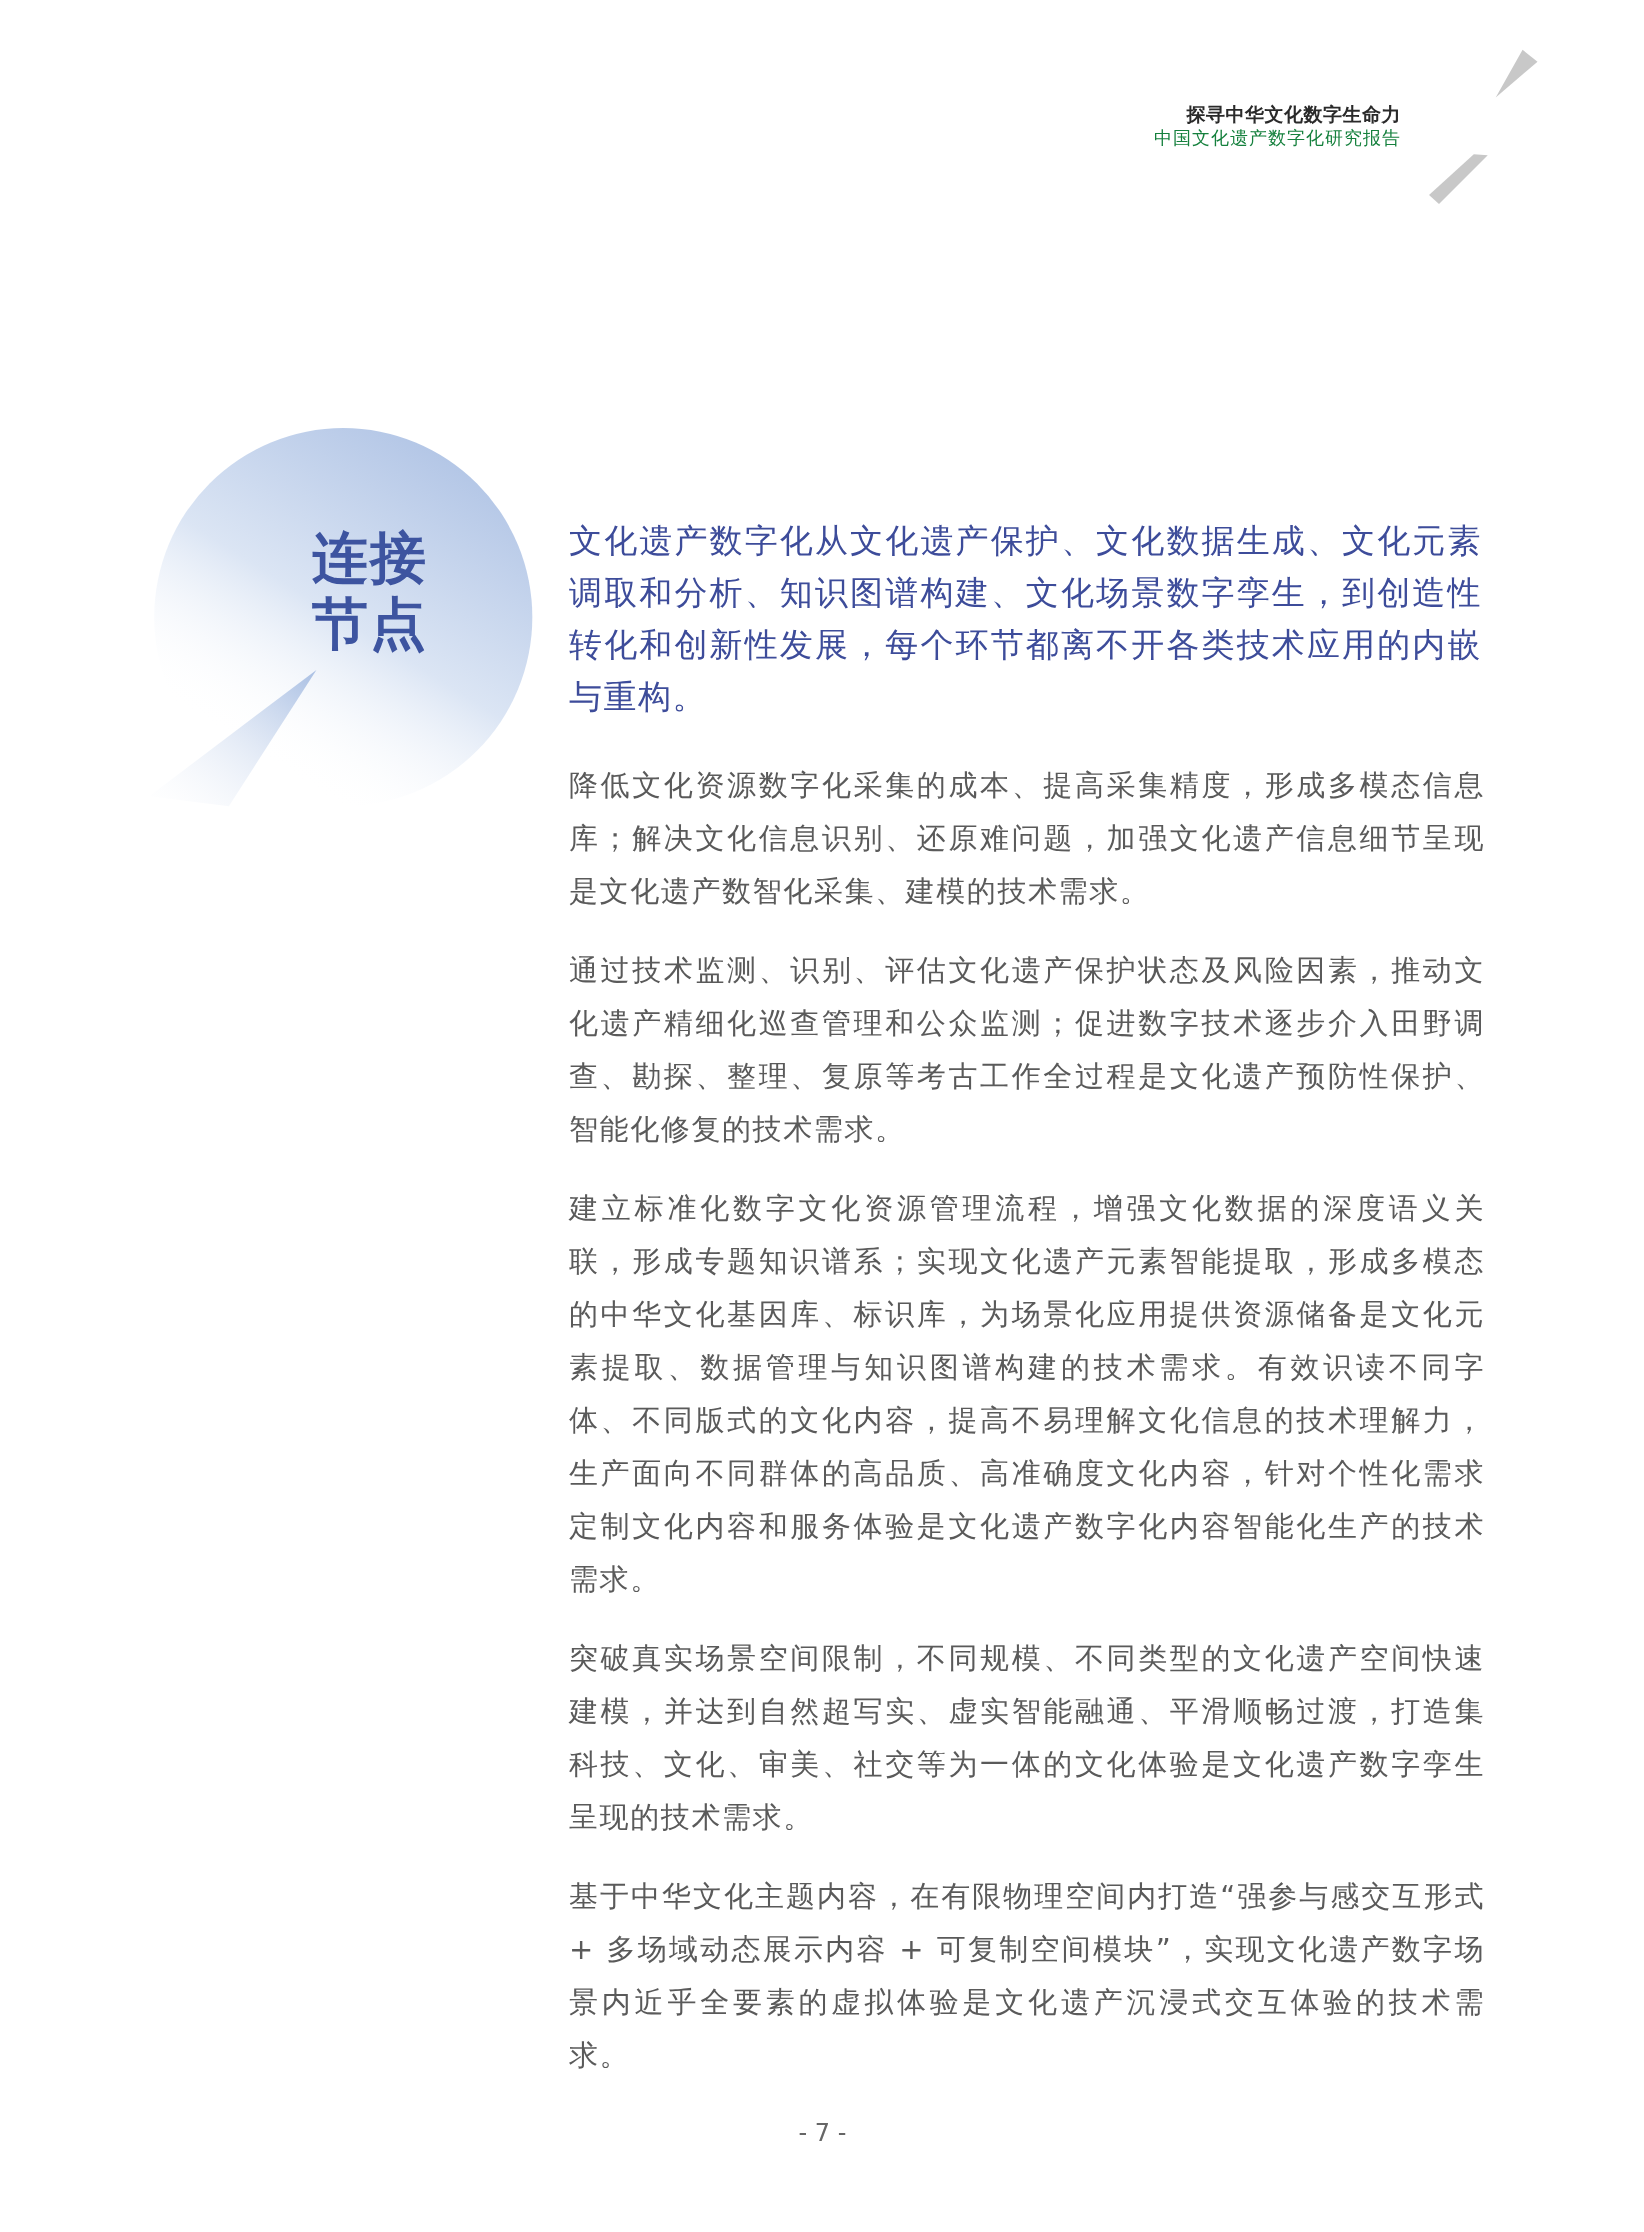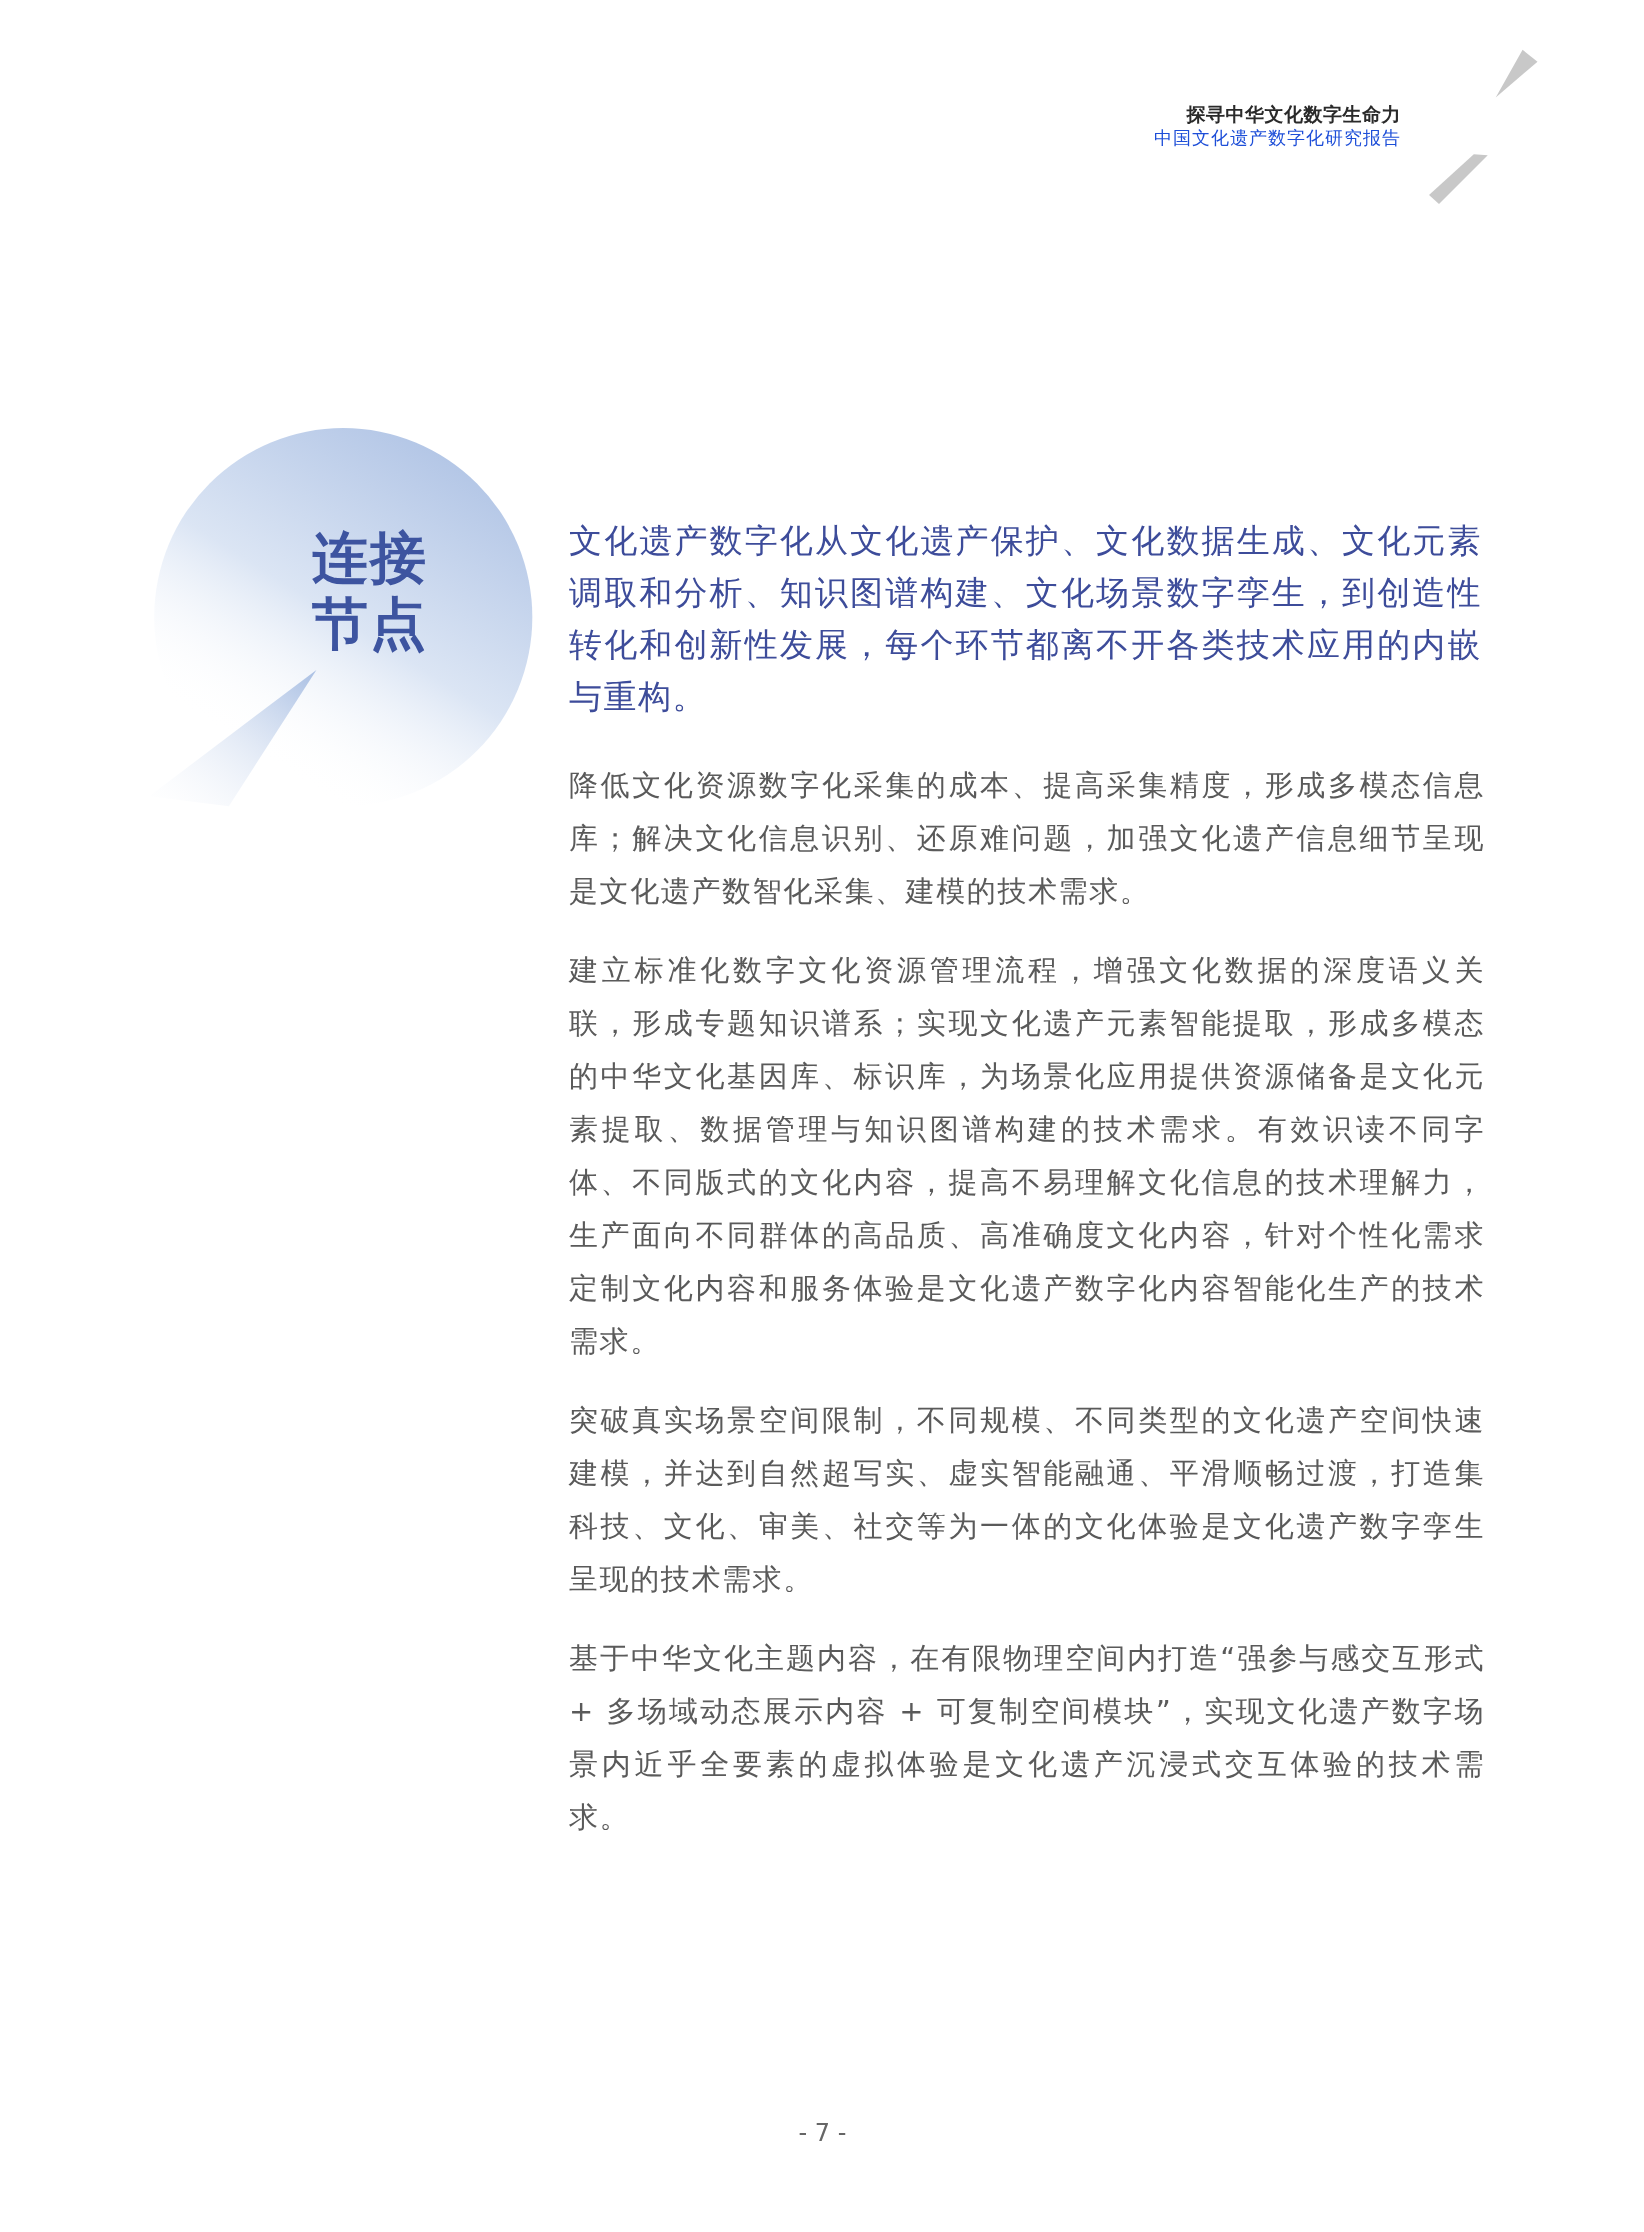--- a/index.html
+++ b/index.html
@@ -1,21 +1,21 @@
 <!DOCTYPE html>
 <html><head>
 <meta charset="utf-8">
 <style>
   html, body { margin: 0; padding: 0; background: #ffffff; }
   body { width: 1645px; height: 2233px; position: relative; overflow: hidden; font-family: "DejaVu Sans", "Liberation Sans", sans-serif; }
 
   .header { position: absolute; right: 0; top: 0; width: 418px; height: 219px; }
   .header-tri-top { position: absolute; left: 0; top: 0; }
   .header-title { position: absolute; right: 244px; top: 102px; font-size: 19px; font-weight: bold; color: #2a2a2a; letter-spacing: 0.5px; white-space: nowrap; }
-  .header-sub { position: absolute; right: 244px; top: 126px; font-size: 18px; color: #1d4ed8; letter-spacing: 1px; white-space: nowrap; }
+  .header-sub { position: absolute; right: 244px; top: 126px; font-size: 18px; color: #15803d; letter-spacing: 1px; white-space: nowrap; }
 
   .bubble { position: absolute; left: 0; top: 0; width: 597px; height: 896px; }
   .bubble-title { position: absolute; left: 275px; top: 525px; width: 129px; font-size: 56px; font-weight: bold; color: #3d54a0; line-height: 66px; letter-spacing: 2px; margin-left: 37px; }
 
   .content { position: absolute; left: 569px; top: 515px; width: 920px; }
   .lead { color: #3d4c9a; font-size: 33px; line-height: 52px; margin: 0 7px 36px 0; letter-spacing: 1.5px; text-align: justify; }
   .para { color: #5a5a5a; font-size: 29px; line-height: 53px; margin: 0 4px 26px 0; letter-spacing: 1.6px; text-align: justify; }
 
   .page-num { position: absolute; left: 0; width: 1645px; top: 2119px; text-align: center; font-size: 24px; color: #666; }
 </style>
@@ -49,19 +49,20 @@
   </svg>
   <div class="bubble-title">
     <div>连接</div>
     <div>节点</div>
   </div>
 </div>
 
 <div class="content">
   <p class="lead">文化遗产数字化从文化遗产保护、文化数据生成、文化元素调取和分析、知识图谱构建、文化场景数字孪生，到创造性转化和创新性发展，每个环节都离不开各类技术应用的内嵌与重构。</p>
   <p class="para">降低文化资源数字化采集的成本、提高采集精度，形成多模态信息库；解决文化信息识别、还原难问题，加强文化遗产信息细节呈现是文化遗产数智化采集、建模的技术需求。</p>
+  <p class="para">通过技术监测、识别、评估文化遗产保护状态及风险因素，推动文化遗产精细化巡查管理和公众监测；促进数字技术逐步介入田野调查、勘探、整理、复原等考古工作全过程是文化遗产预防性保护、智能化修复的技术需求。</p>
   <p class="para">建立标准化数字文化资源管理流程，增强文化数据的深度语义关联，形成专题知识谱系；实现文化遗产元素智能提取，形成多模态的中华文化基因库、标识库，为场景化应用提供资源储备是文化元素提取、数据管理与知识图谱构建的技术需求。有效识读不同字体、不同版式的文化内容，提高不易理解文化信息的技术理解力，生产面向不同群体的高品质、高准确度文化内容，针对个性化需求定制文化内容和服务体验是文化遗产数字化内容智能化生产的技术需求。</p>
   <p class="para">突破真实场景空间限制，不同规模、不同类型的文化遗产空间快速建模，并达到自然超写实、虚实智能融通、平滑顺畅过渡，打造集科技、文化、审美、社交等为一体的文化体验是文化遗产数字孪生呈现的技术需求。</p>
   <p class="para">基于中华文化主题内容，在有限物理空间内打造“强参与感交互形式 + 多场域动态展示内容 + 可复制空间模块”，实现文化遗产数字场景内近乎全要素的虚拟体验是文化遗产沉浸式交互体验的技术需求。</p>
 </div>
 
 <div class="page-num">- 7 -</div>
 
 
 </body></html>

